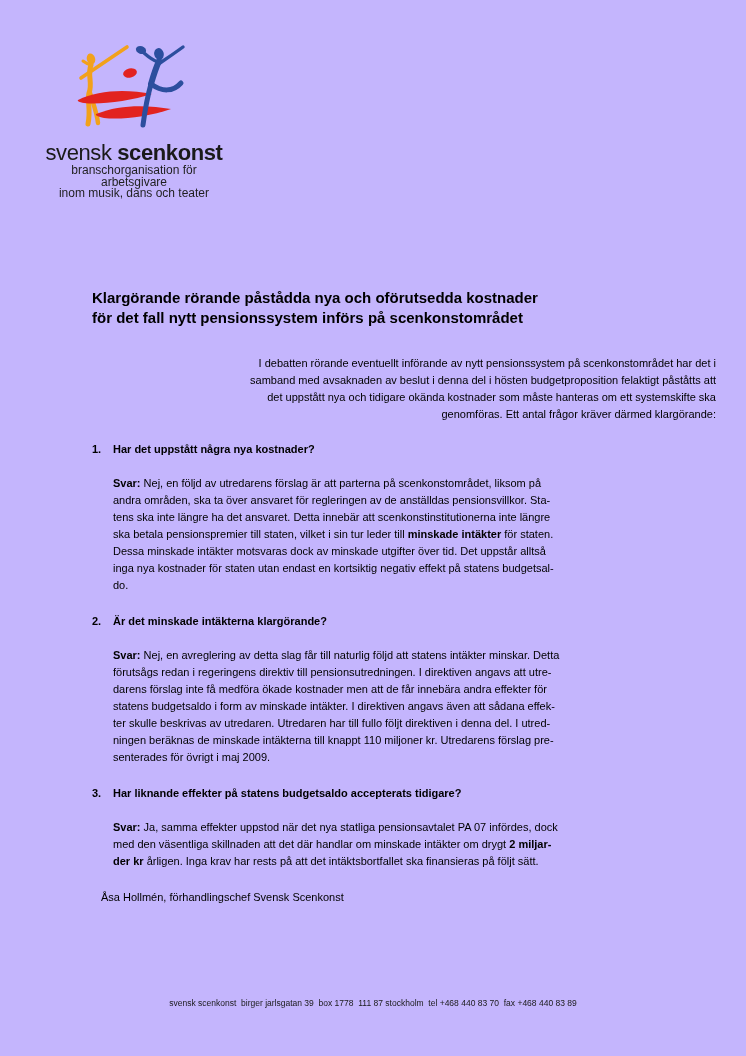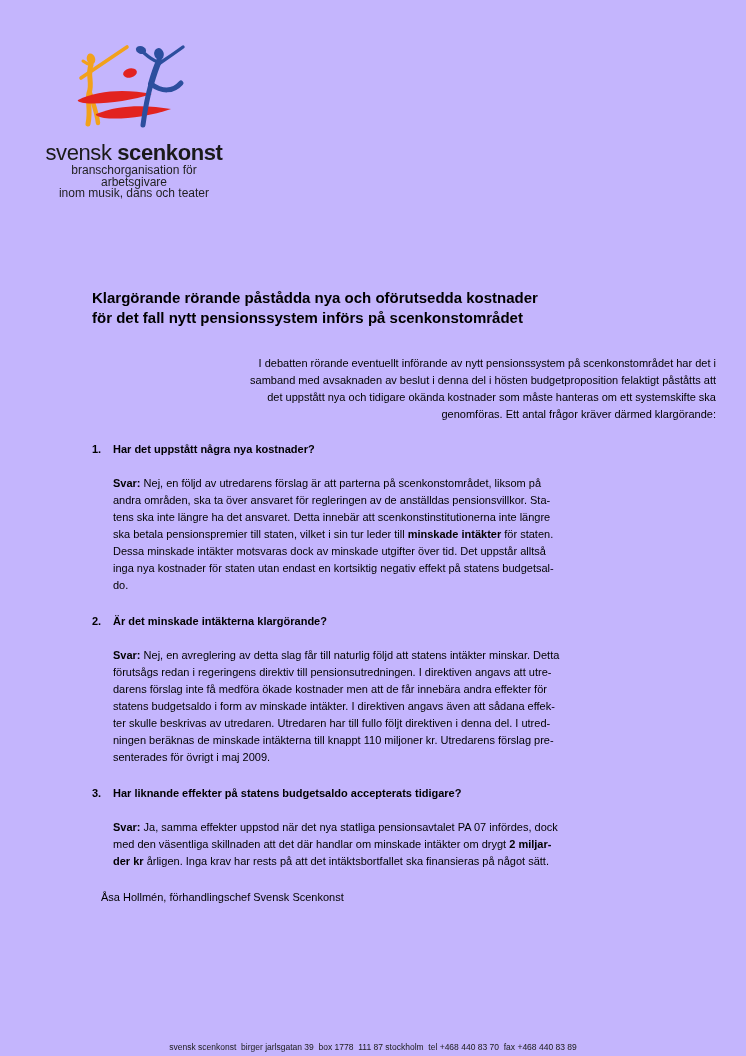--- a/index.html
+++ b/index.html
@@ -79,21 +79,20 @@
   
   .footer {
     position: absolute;
     left: 0;
     top: 995px;
     width: 746px;
     text-align: center;
     font-size: 8.5px;
     line-height: 17px;
     color: #1a1a1a;
-    margin-top: 44px;
   }
   .footer-line { white-space: pre; }
 </style>
 </head>
 <body>
 
 <div class="page">
 
   <header class="logo-block">
     <svg class="logo-art" width="120" height="95" viewBox="0 0 120 95" aria-hidden="true">
@@ -164,21 +163,21 @@
 senterades för övrigt i maj 2009.</span><span class="bold"></span><span></span></p>
     </section>
 
     <section>
       <div class="qa-question">
         <span class="qa-num">3.</span>
         <span>Har liknande effekter på statens budgetsaldo accepterats tidigare?</span>
       </div>
       <p class="qa-answer"><span class="bold">Svar:</span><span> Ja, samma effekter uppstod när det nya statliga pensionsavtalet PA 07 infördes, dock
 med den väsentliga skillnaden att det där handlar om minskade intäkter om drygt </span><span class="bold">2 miljar-
-der kr</span><span> årligen. Inga krav har rests på att det intäktsbortfallet ska finansieras på något sätt.</span></p>
+der kr</span><span> årligen. Inga krav har rests på att det intäktsbortfallet ska finansieras på följt sätt.</span></p>
     </section>
 
     <p class="signature">Åsa Hollmén, förhandlingschef Svensk Scenkonst</p>
   </main>
 
   <footer class="footer">
     <div class="footer-line">svensk scenkonst  birger jarlsgatan 39  box 1778  111 87 stockholm  tel +468 440 83 70  fax +468 440 83 89</div>
   </footer>
 
 </div>

